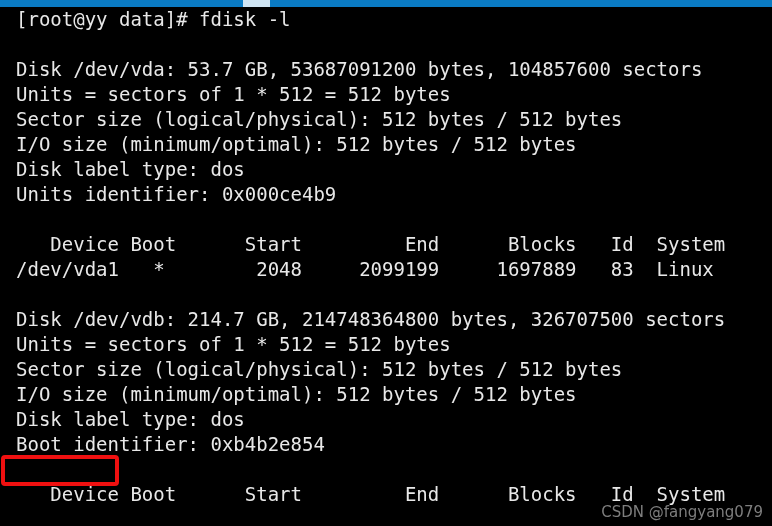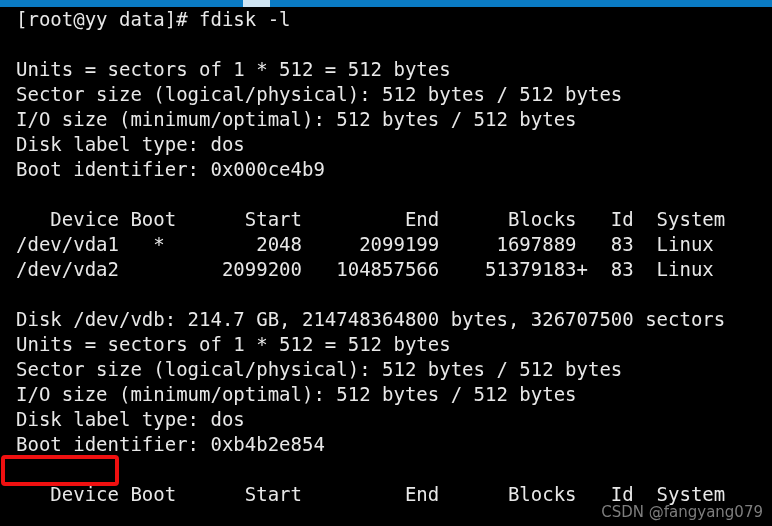--- a/index.html
+++ b/index.html
@@ -91,30 +91,30 @@
     <div class="tb-seg-a"></div>
     <div class="tb-seg-b"></div>
     <div class="tb-seg-c"></div>
   </div>
 
   <div id="screen">
 
     <div class="line">[root@yy data]# fdisk -l</div>
     <div class="line blank"></div>
 
+    <div class="line">Disk /dev/vda: 53.7 GB, 53687091200 bytes, 104857600 sectors</div>
     <div class="line">Units = sectors of 1 * 512 = 512 bytes</div>
     <div class="line">Sector size (logical/physical): 512 bytes / 512 bytes</div>
     <div class="line">I/O size (minimum/optimal): 512 bytes / 512 bytes</div>
     <div class="line">Disk label type: dos</div>
-    <div class="line">Boot identifier: 0x000ce4b9</div>
+    <div class="line">Units identifier: 0x000ce4b9</div>
     <div class="line blank"></div>
 
     <div class="line">   Device Boot      Start         End      Blocks   Id  System</div>
     <div class="line">/dev/vda1   *        2048     2099199     1697889   83  Linux</div>
-    <div class="line">/dev/vda2         2099200   104857566    51379183+  83  Linux</div>
     <div class="line blank"></div>
 
     <div class="line">Disk /dev/vdb: 214.7 GB, 214748364800 bytes, 326707500 sectors</div>
     <div class="line">Units = sectors of 1 * 512 = 512 bytes</div>
     <div class="line">Sector size (logical/physical): 512 bytes / 512 bytes</div>
     <div class="line">I/O size (minimum/optimal): 512 bytes / 512 bytes</div>
     <div class="line">Disk label type: dos</div>
     <div class="line">Boot identifier: 0xb4b2e854</div>
     <div class="line blank"></div>
 

